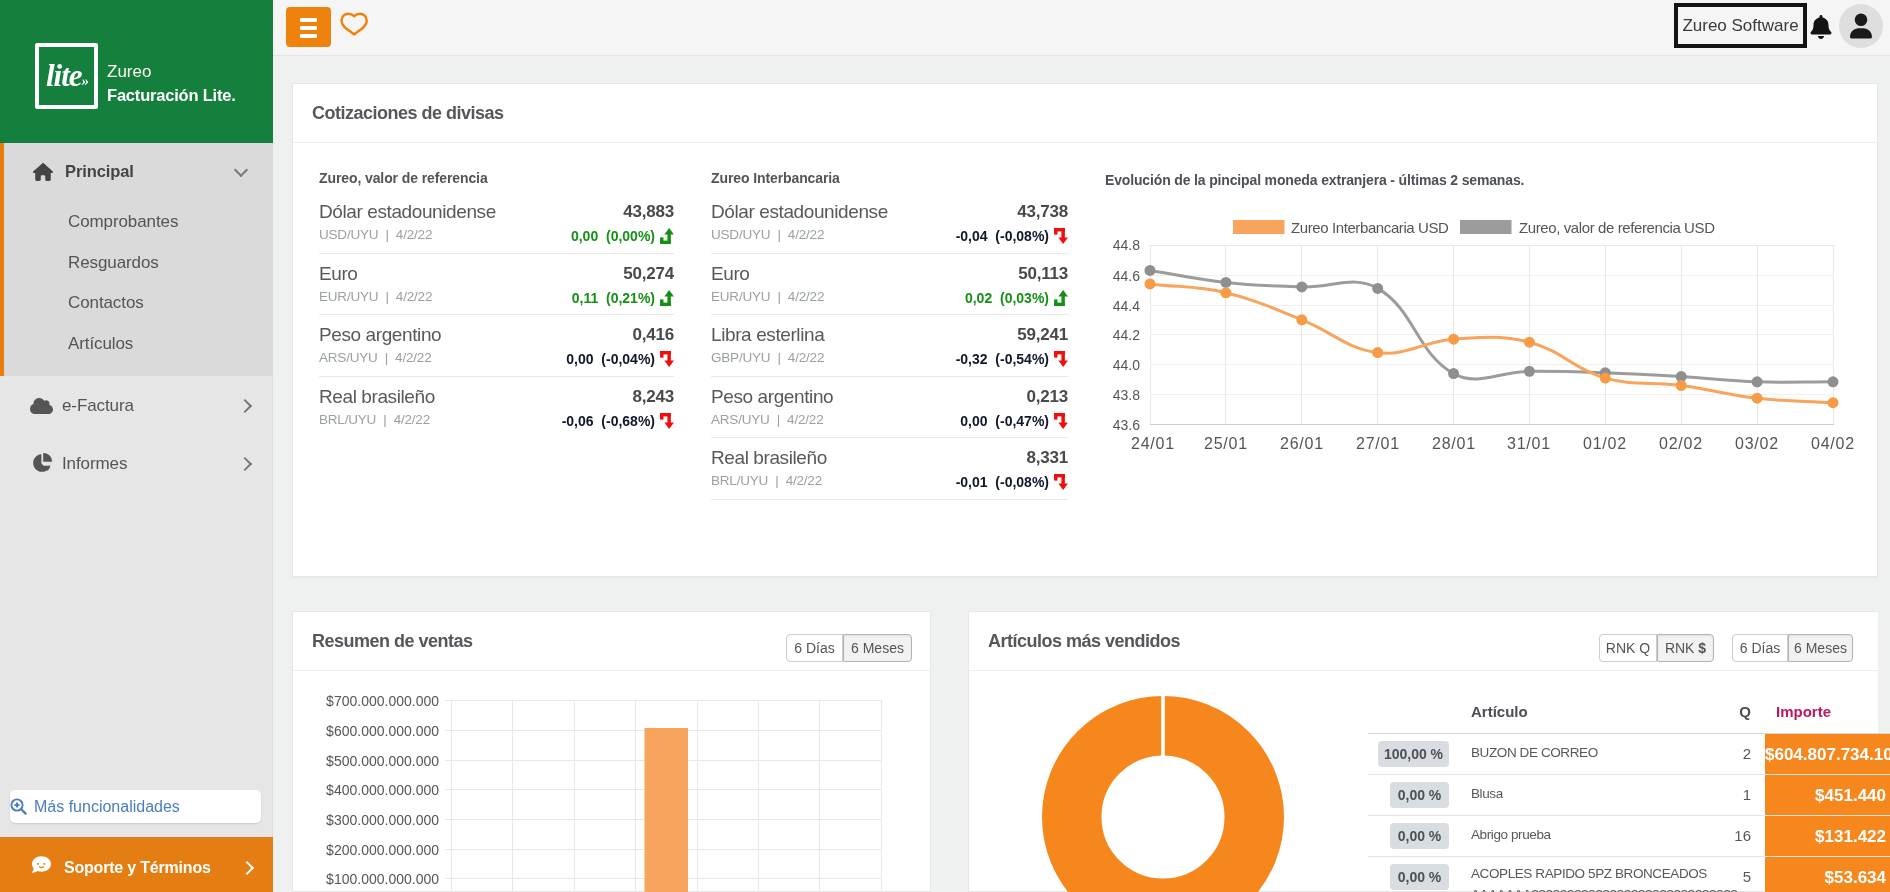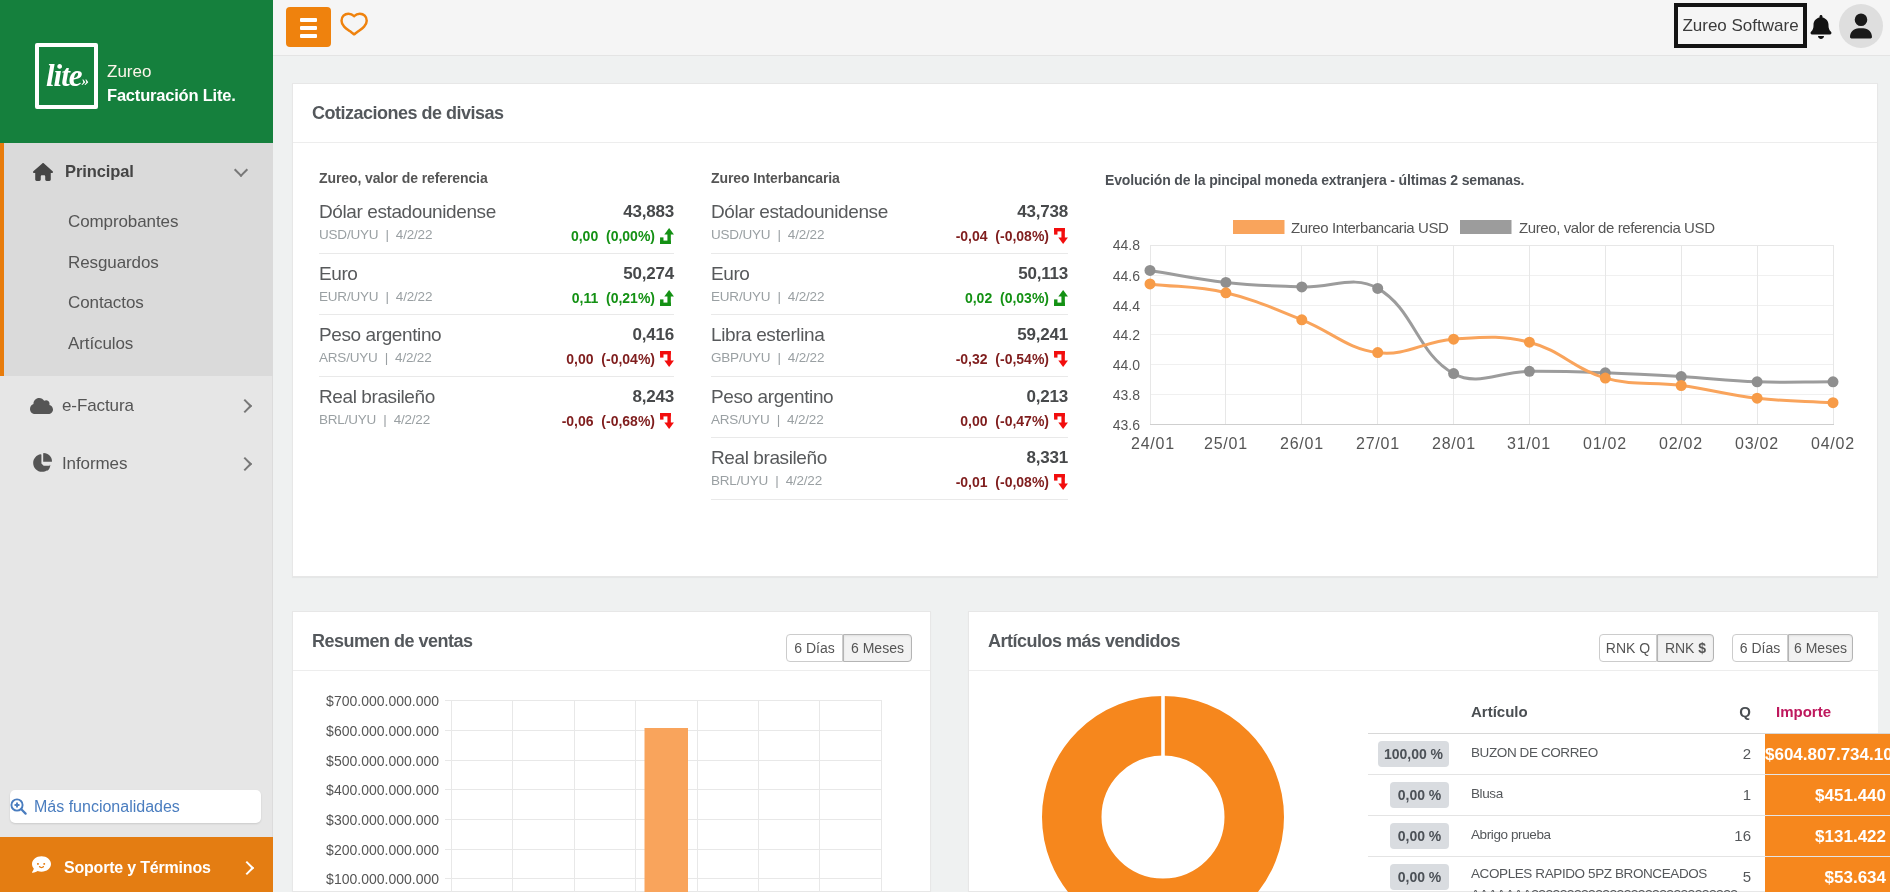--- a/index.html
+++ b/index.html
@@ -37,21 +37,21 @@
 #card3{left:968px;top:611px;width:910px;height:281px;border-right:none}
 
 .ccol{position:absolute;top:86px}
 .ccol .ct{font-size:14px;font-weight:bold;color:#555;margin-bottom:6px;letter-spacing:-0.1px}
 .crow{position:relative;width:100%;height:61.5px;border-bottom:1px solid #e9e9e9}
 .crow.last{border-bottom:none}
 .crow .nm{position:absolute;left:0;top:9px;font-size:19px;letter-spacing:-0.4px;color:#57595b}
 .crow .vl{position:absolute;right:0;top:10px;font-size:17px;letter-spacing:-0.2px;font-weight:bold;color:#47494b}
 .crow .cd{position:absolute;left:0;top:35px;font-size:13.5px;letter-spacing:-0.2px;color:#9aa0a3}
 .crow .ch{position:absolute;right:0;top:36px;font-size:14px;font-weight:bold;white-space:nowrap}
-.up{color:#149114}.dn{color:#7f1d1d}
+.up{color:#149114}.dn{color:#0f172a}
 .aw{vertical-align:-3px;margin-left:5px}
 
 .btn{position:absolute;height:28px;top:22px;background:#fff;border:1px solid #ccc;font-size:14px;color:#555;text-align:center;line-height:26px;white-space:nowrap}
 .btn.act{border:1px solid #b4b4b4;background:#f2f2f2;box-shadow:inset 0 1px 2px rgba(0,0,0,.08)}
 
 .badge{position:absolute;background:#d9dce0;border-radius:4px;color:#4c5157;font-size:14px;font-weight:600;text-align:center;height:26px;line-height:26px}
 .trow{position:absolute;left:399px;width:523px;border-top:1px solid #e4e4e4}
 .art{position:absolute;left:103px;top:11px;font-size:13.5px;letter-spacing:-0.4px;color:#55585b}
 .qq{position:absolute;left:300px;width:83px;top:11px;font-size:15px;color:#55585b;text-align:right}
 .imp{position:absolute;left:397px;top:0;width:126px;height:41px;background:#f6871d;color:#fff;font-weight:bold;font-size:17px;text-align:right;line-height:41px;padding-right:5px}

